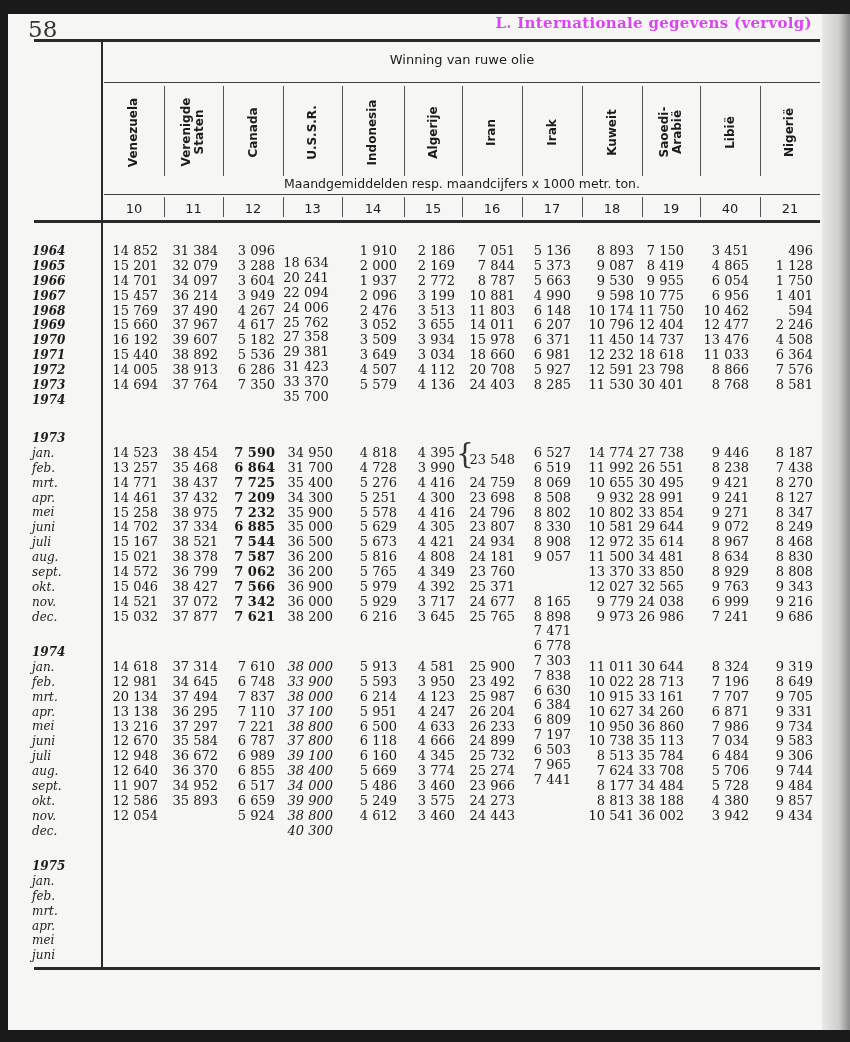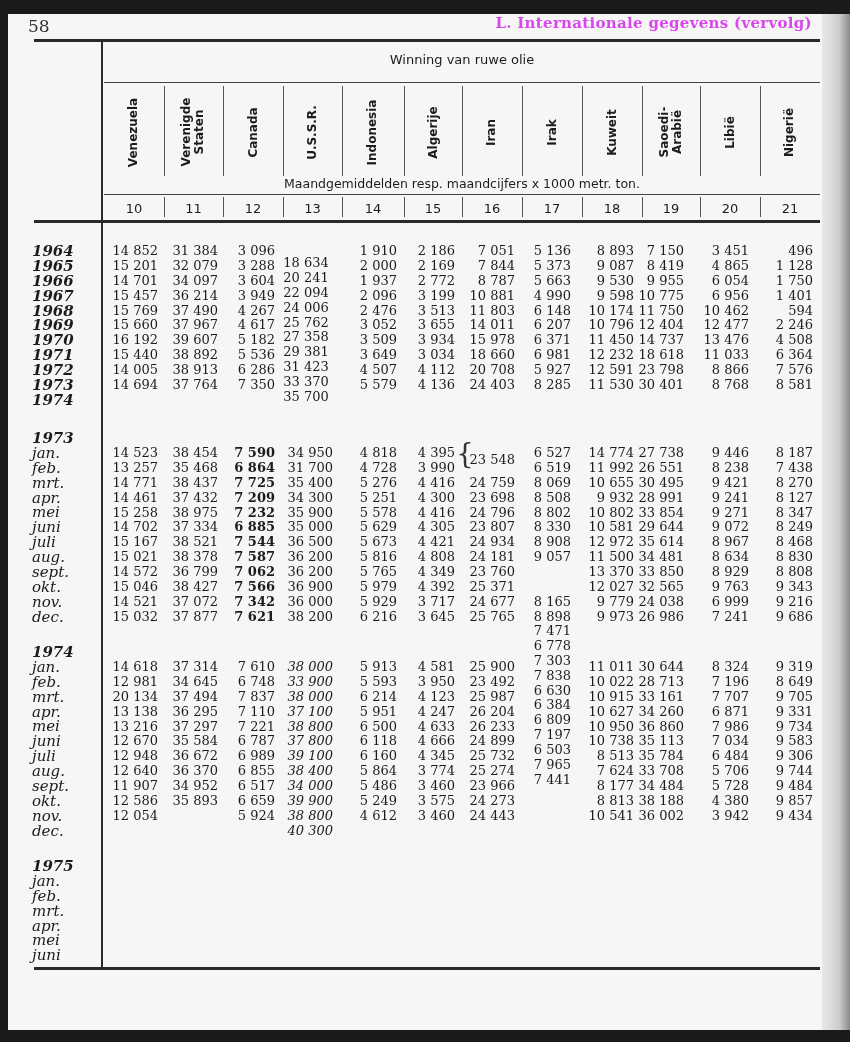--- a/index.html
+++ b/index.html
@@ -11,21 +11,21 @@
   }
   .page {
     position:absolute; left:8px; top:14px; width:830px; height:1016px;
     background:#f6f6f4;
   }
   .rightedge {
     position:absolute; left:822px; top:14px; width:28px; height:1016px;
     background:linear-gradient(to right,#e8e8e6,#cfcfcd 60%,#8a8a8a);
   }
   .pagenum {
-    position:absolute; left:28px; top:16px; font-size:17px;
+    position:absolute; left:28px; top:16px; font-size:23px;
     font-family:"DejaVu Serif", serif; color:#333;
   }
   .section-title {
     position:absolute; right:38px; top:14px; font-size:15px; font-weight:bold;
     font-family:"DejaVu Serif", serif; letter-spacing:0.3px; color:#d946ef;
   }
   .rule-thick { position:absolute; height:3px; background:#2a2a2a; }
   .rule-thin { position:absolute; height:1px; background:#444; }
   .vline { position:absolute; width:2px; background:#2a2a2a; }
   .colsep { position:absolute; width:1px; background:#555; }
@@ -43,21 +43,21 @@
     display:flex; align-items:center; justify-content:center;
   }
   .colhead span {
     display:block; transform:rotate(-90deg); white-space:pre; text-align:center;
     font-size:12px; font-weight:bold; line-height:13px;
   }
   .colnum {
     position:absolute; top:201px; font-size:13px; text-align:center;
   }
   .rowlabels {
-    position:absolute; left:32px; font-style:italic; font-size:15px;
+    position:absolute; left:32px; font-style:italic; font-size:12px;
     line-height:14.9px;
   }
   .rowlabels div { height:14.9px; }
   .yr { font-weight:bold; }
   .datacol {
     position:absolute; text-align:right; font-size:13px; line-height:14.9px;
     font-family:"DejaVu Serif", serif;
   }
   .datacol div { height:14.9px; white-space:pre; }
   .brace {
@@ -150,21 +150,21 @@
     <div class="colnum head-sans" style="left: 104px; width: 60px;">10</div>
     <div class="colnum head-sans" style="left: 164px; width: 59px;">11</div>
     <div class="colnum head-sans" style="left: 223px; width: 60px;">12</div>
     <div class="colnum head-sans" style="left: 283px; width: 59px;">13</div>
     <div class="colnum head-sans" style="left: 342px; width: 62px;">14</div>
     <div class="colnum head-sans" style="left: 404px; width: 58px;">15</div>
     <div class="colnum head-sans" style="left: 462px; width: 60px;">16</div>
     <div class="colnum head-sans" style="left: 522px; width: 60px;">17</div>
     <div class="colnum head-sans" style="left: 582px; width: 60px;">18</div>
     <div class="colnum head-sans" style="left: 642px; width: 58px;">19</div>
-    <div class="colnum head-sans" style="left: 700px; width: 60px;">20</div>
+    <div class="colnum head-sans" style="left: 700px; width: 60px;">40</div>
     <div class="colnum head-sans" style="left: 760px; width: 60px;">21</div>
   </div>
 
 <div class="rowlabels" id="lbl-annual" style="top:244px;">
     <div class="yr">1964</div>
     <div class="yr">1965</div>
     <div class="yr">1966</div>
     <div class="yr">1967</div>
     <div class="yr">1968</div>
     <div class="yr">1969</div>
@@ -596,21 +596,21 @@
       <div>40 300</div>
     </div>
     <div class="datacol" style="top: 660px; left: 338px; width: 59px;">
       <div>5 913</div>
       <div>5 593</div>
       <div>6 214</div>
       <div>5 951</div>
       <div>6 500</div>
       <div>6 118</div>
       <div>6 160</div>
-      <div>5 864</div>
+      <div>5 669</div>
       <div>5 486</div>
       <div>5 249</div>
       <div>4 612</div>
       <div></div>
     </div>
     <div class="datacol" style="top: 660px; left: 400px; width: 55px;">
       <div>4 581</div>
       <div>3 950</div>
       <div>4 123</div>
       <div>4 247</div>

